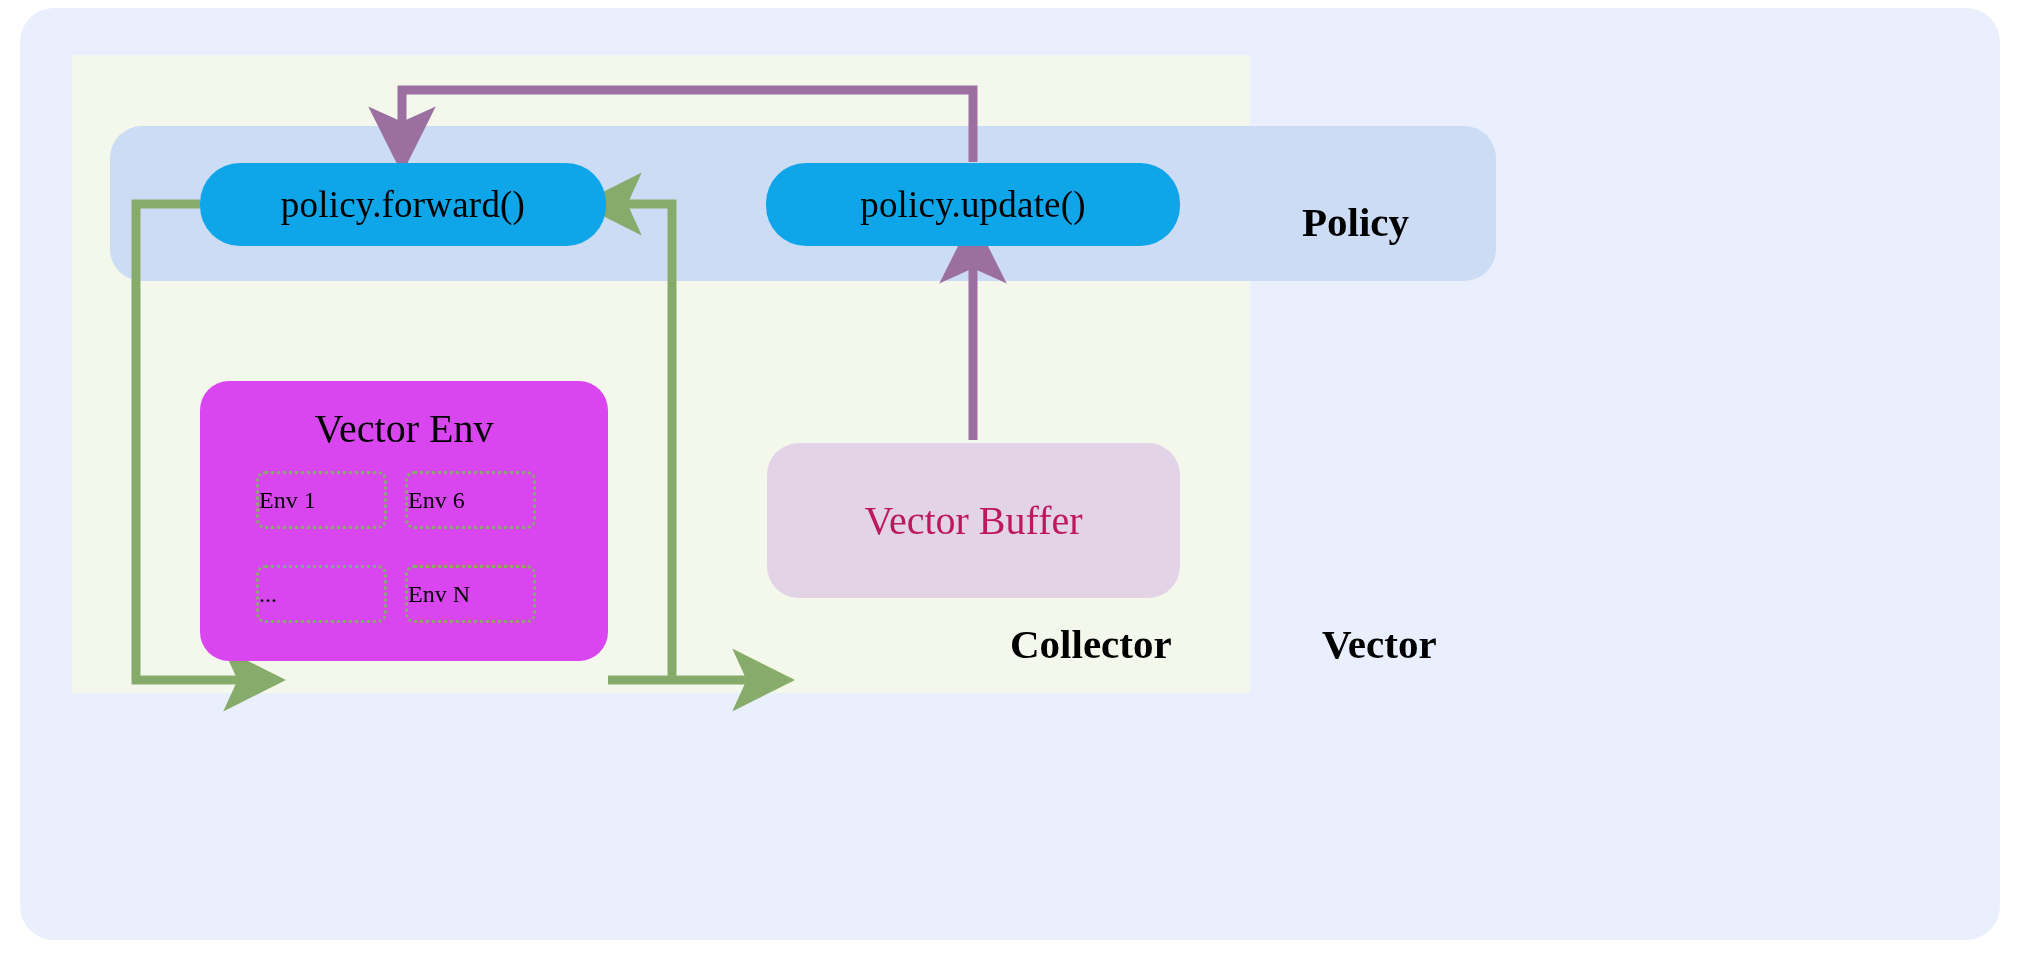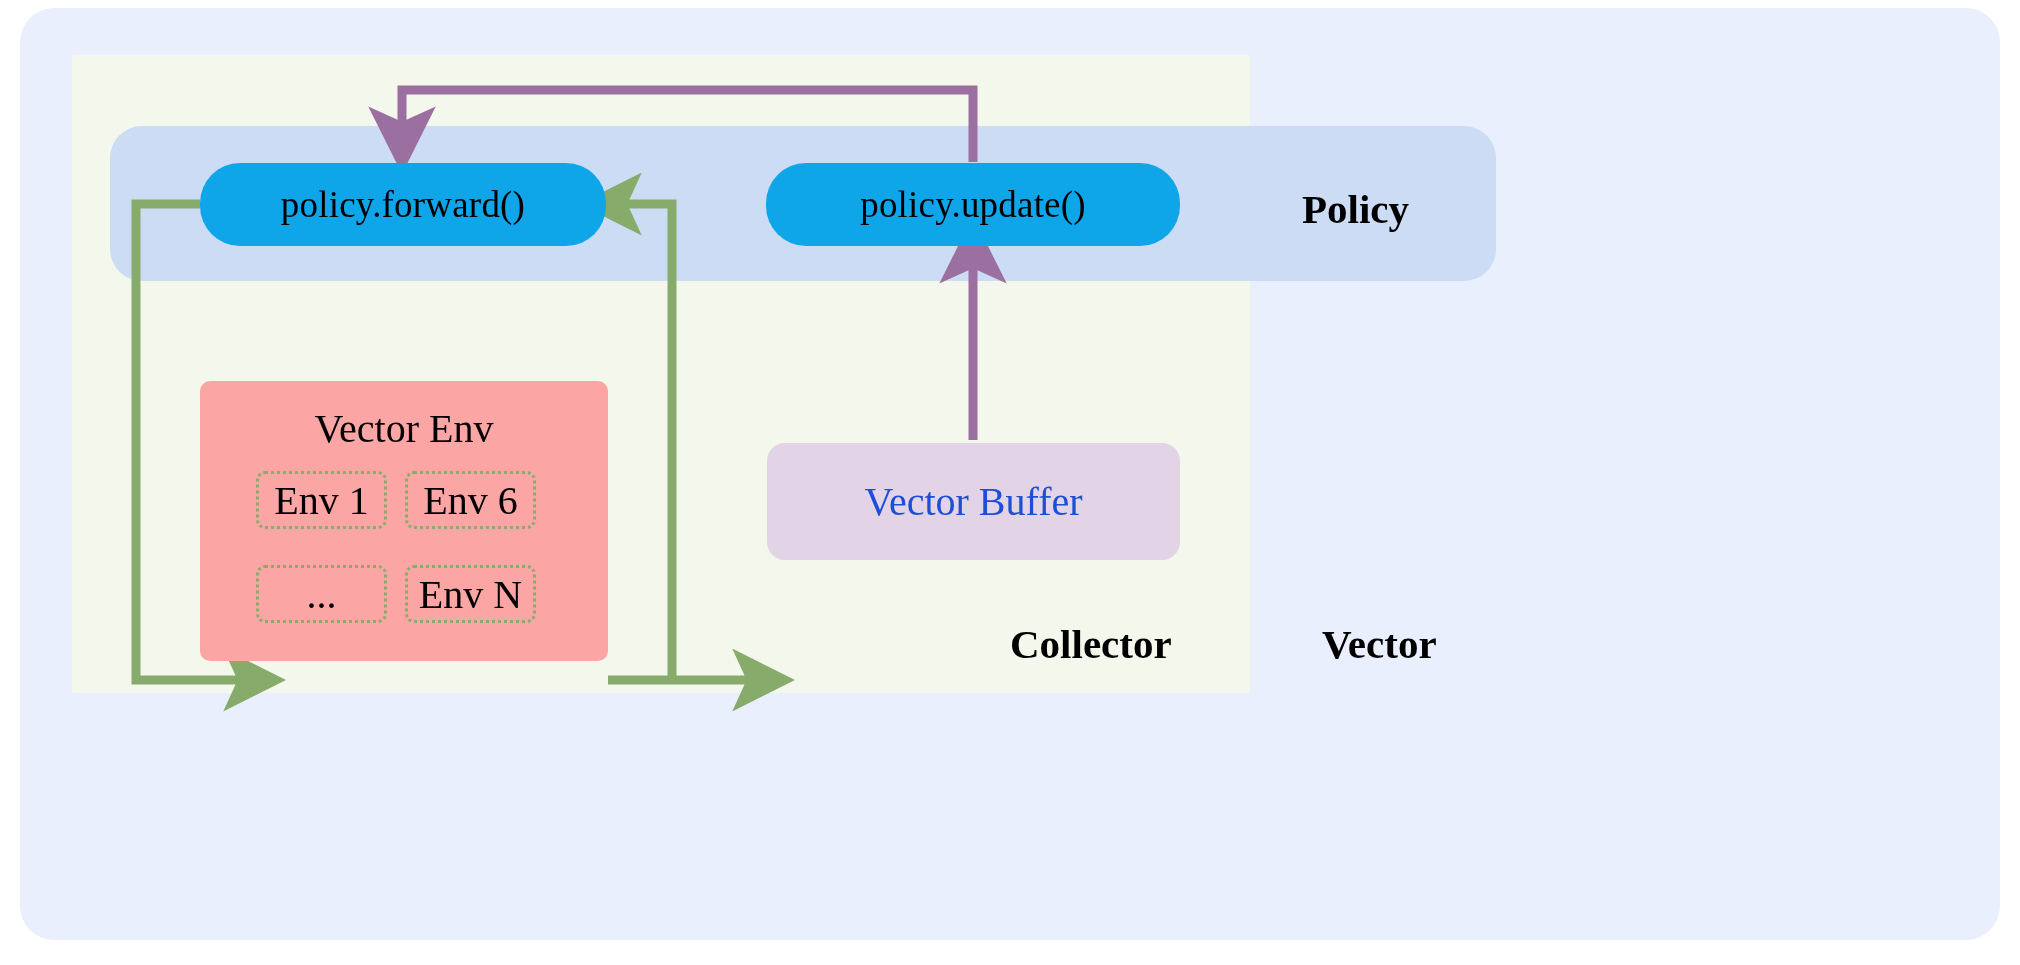--- a/index.html
+++ b/index.html
@@ -50,22 +50,22 @@
     letter-spacing: .2px;
   }
   .pill-forward { left: 200px; top: 163px; width: 406px; height: 83px; }
   .pill-update  { left: 766px; top: 163px; width: 414px; height: 83px; text-align: right; }
 
   
   .vector-env {
     position: absolute;
     left: 200px; top: 381px;
     width: 408px; height: 280px;
-    background: #fca5a5;
-    border-radius: 10px;
+    background: #d946ef;
+    border-radius: 29px;
   }
   .vector-env-title {
     position: absolute;
     left: 0; top: 24px;
     width: 100%;
     text-align: center;
     font-size: 40px;
     color: #000;
   }
   .env-grid {
@@ -75,50 +75,49 @@
     display: grid;
     grid-template-columns: 131px 131px;
     grid-template-rows: 58px 58px;
     gap: 36px 18px;
   }
   .env-cell {
     border: 3px dotted #86ab6b;
     border-radius: 9px;
     display: flex;
     align-items: center;
-    justify-content: center;
-    font-size: 40px;
+    font-size: 24px;
     color: #000;
     box-sizing: border-box;
     font-family: Liberation Serif, serif;
   }
 
   
   .vector-buffer {
     position: absolute;
     left: 767px; top: 443px;
-    width: 413px; height: 117px;
+    width: 413px; height: 155px;
     background: #e3d3e6;
-    border-radius: 18px;
+    border-radius: 32px;
     display: flex;
     align-items: center;
     justify-content: center;
     font-size: 40px;
-    color: #1d4ed8;
+    color: #be185d;
   }
 
   
   .zone-label {
     position: absolute;
     font-weight: bold;
     color: #000;
     font-size: 41px;
     white-space: nowrap;
   }
-  .label-policy    { left: 1302px; top: 185px; }
+  .label-policy    { left: 1302px; top: 198px; }
   .label-collector { left: 1010px; top: 620px; }
   .label-trainer   { left: 1322px; top: 620px; }
 
   
   .edges {
     position: absolute;
     left: 0; top: 0;
     width: 2020px; height: 965px;
     pointer-events: none;
   }

